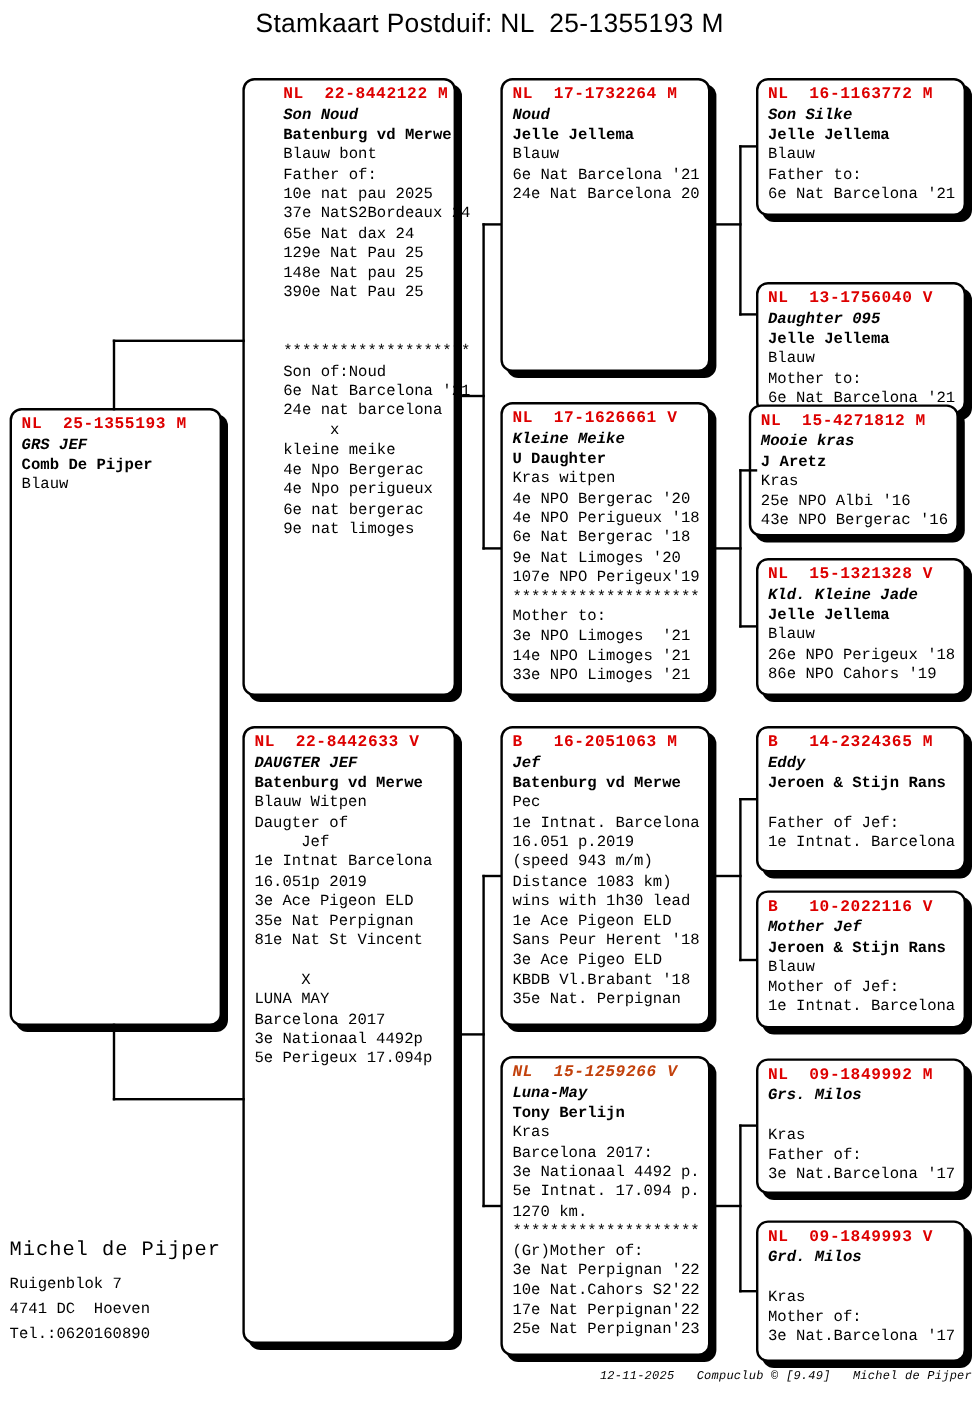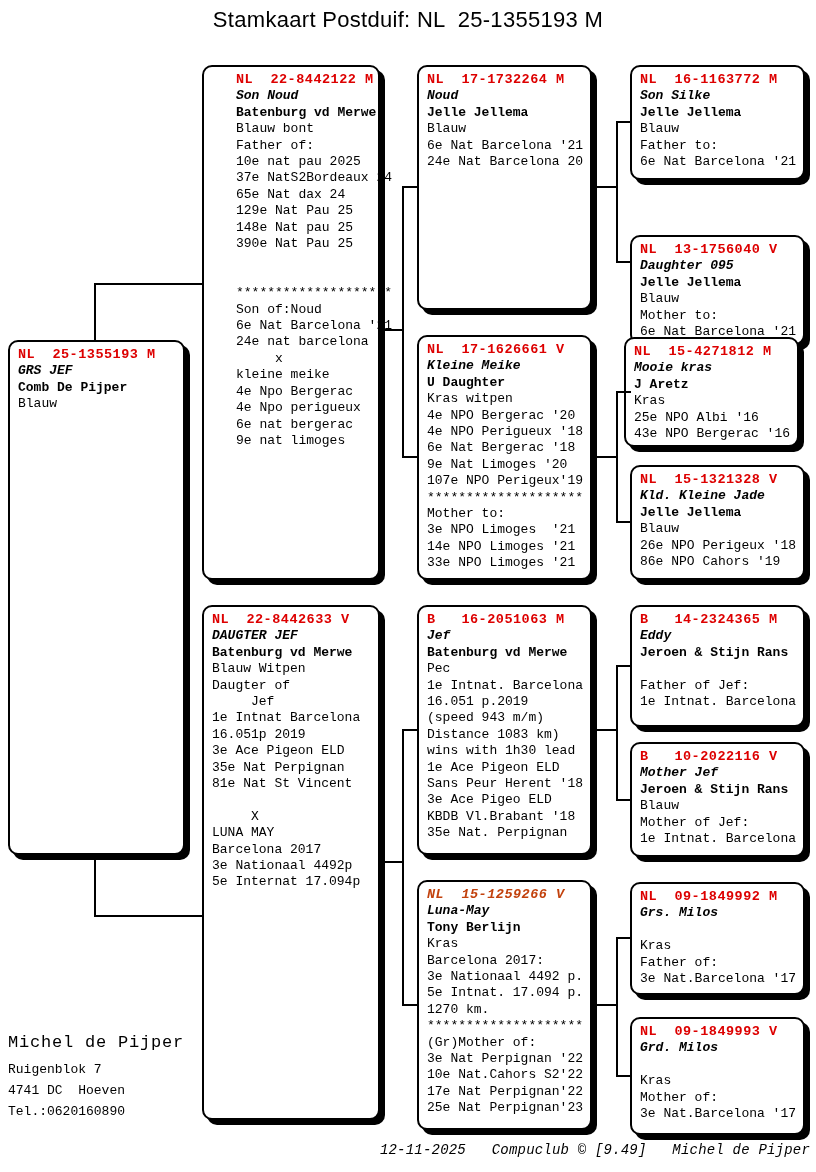--- a/index.html
+++ b/index.html
@@ -26,21 +26,21 @@
   .bl     { font-weight:400; }
 
   .seg { position:absolute; background:#000; }
 
   #owner { position:absolute; left:8px; top:1033px; }
   #owner-name { font-weight:400; font-size:17px; letter-spacing:.8px; white-space:pre; margin-bottom:7px; }
   .owner-line { font-size:13px; line-height:21px; white-space:pre; }
 
   #footer {
     position:absolute; top:1142px; right:6px;
-    font-style:italic; font-size:14px; white-space:pre; letter-spacing:.2px;
+    font-style:italic; font-size:10px; white-space:pre; letter-spacing:.2px;
   }
 </style>
 </head>
 <body>
 
 <div id="title">Stamkaart Postduif: NL  25-1355193 M</div>
 
 <div id="boxes">
     <div class="pbox" style="left: 8px; top: 340px; width: 177px; height: 515px;">
       <div class="ring" style="color: rgb(221, 0, 0);">NL  25-1355193 M</div>
@@ -83,21 +83,21 @@
       <div class="bl">1e Intnat Barcelona</div>
       <div class="bl">16.051p 2019</div>
       <div class="bl">3e Ace Pigeon ELD</div>
       <div class="bl">35e Nat Perpignan</div>
       <div class="bl">81e Nat St Vincent</div>
       <div class="bl"></div>
       <div class="bl">     X</div>
       <div class="bl">LUNA MAY</div>
       <div class="bl">Barcelona 2017</div>
       <div class="bl">3e Nationaal 4492p</div>
-      <div class="bl">5e Internat 17.094p</div>
+      <div class="bl">5e Perigeux 17.094p</div>
     </div>
     <div class="pbox" style="left: 417px; top: 65px; width: 175px; height: 245px;">
       <div class="ring" style="color: rgb(221, 0, 0);">NL  17-1732264 M</div>
       <div class="pname">Noud</div>
       <div class="fancier">Jelle Jellema</div>
       <div class="bl">Blauw</div>
       <div class="bl">6e Nat Barcelona '21</div>
       <div class="bl">24e Nat Barcelona 20</div>
     </div>
     <div class="pbox" style="left: 417px; top: 335px; width: 175px; height: 245px;">

